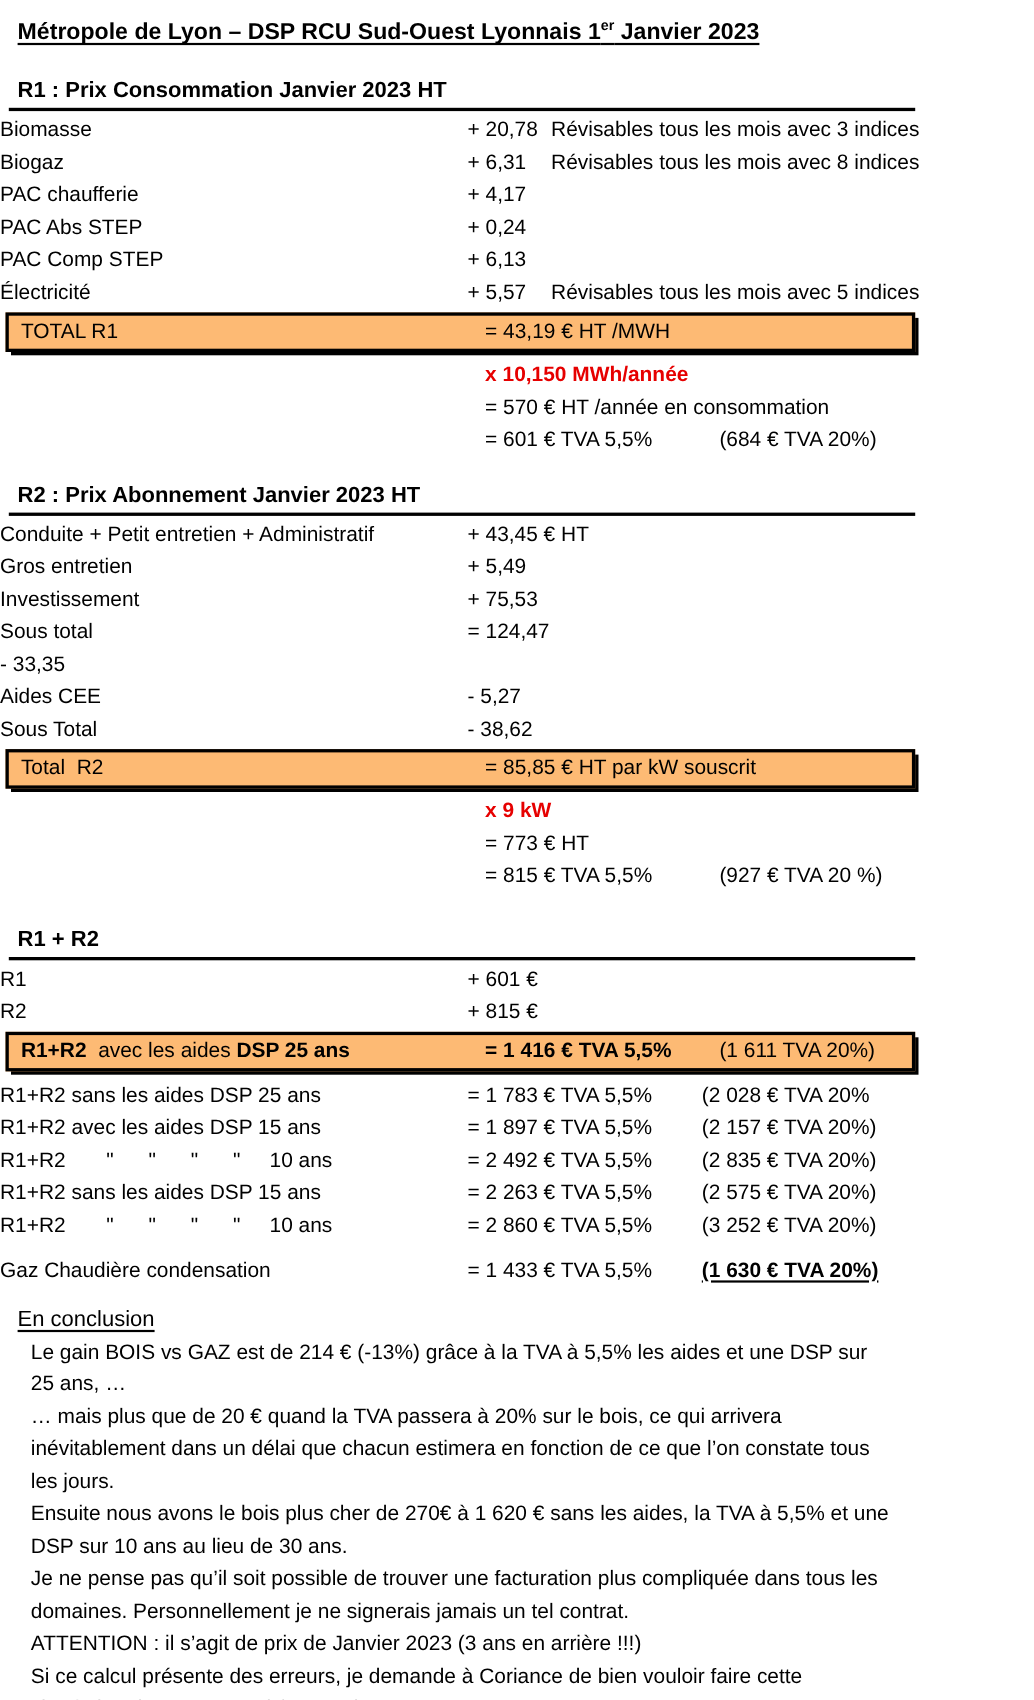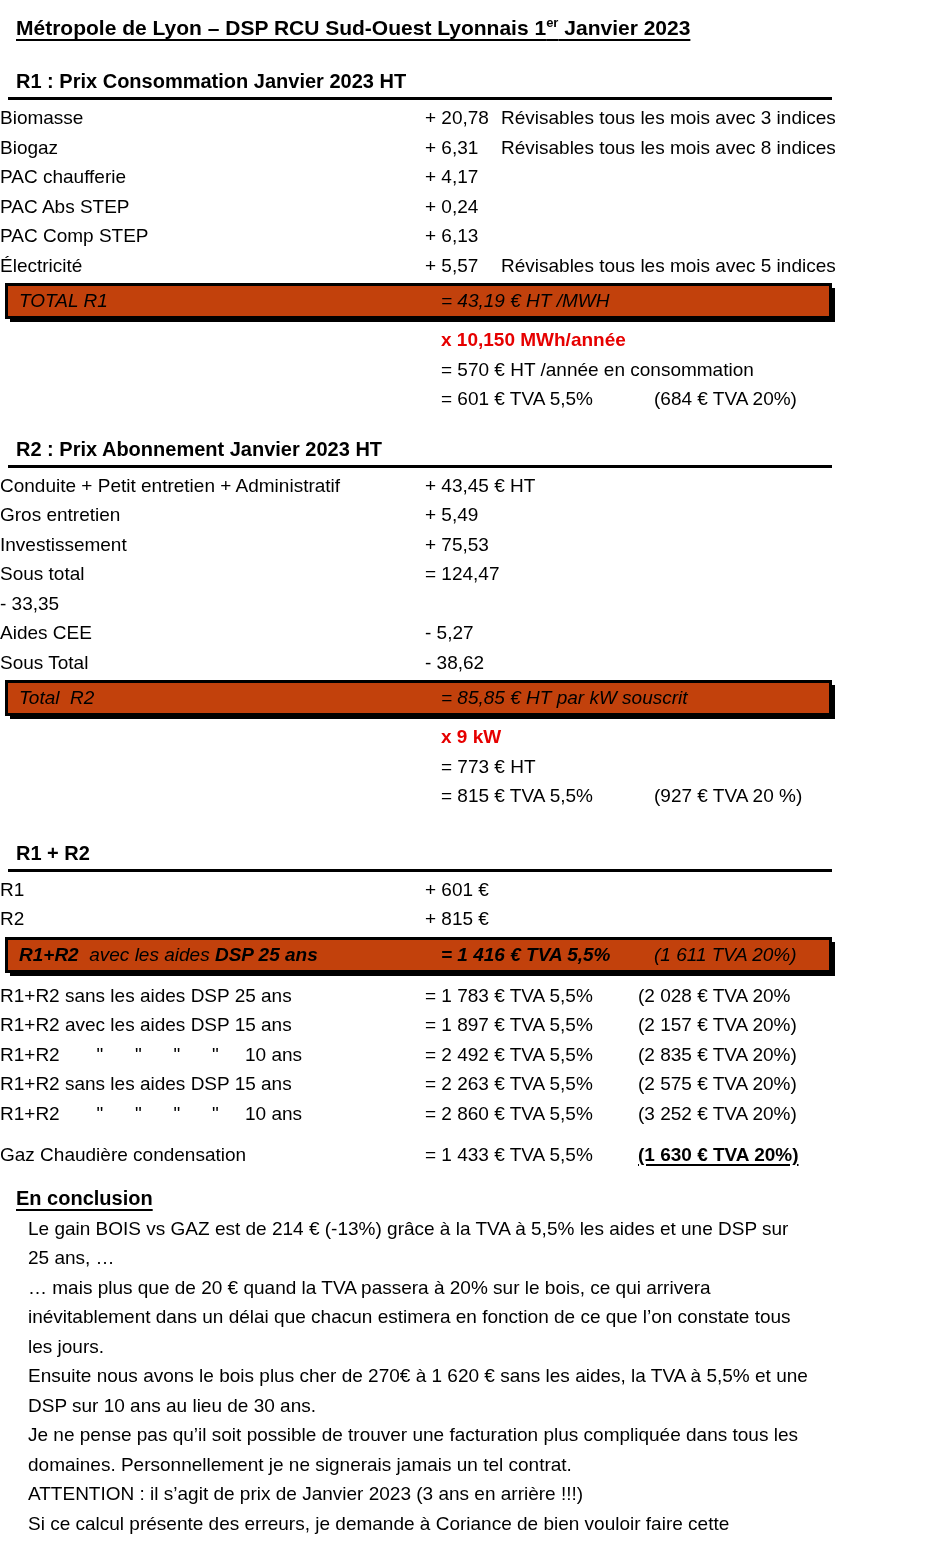--- a/index.html
+++ b/index.html
@@ -36,43 +36,42 @@
     white-space:pre-wrap;
   }
   .rows { margin-top:3px; }
   .tlabel { width:425px; flex:none; white-space:pre-wrap; }
   .tval { flex:1; white-space:pre-wrap; }
   .vnum { display:inline-block; min-width:76px; white-space:pre; }
   .vmain { display:inline-block; min-width:213px; white-space:pre; }
 
   .hlbox {
     display:flex; align-items:center;
-    background:#c2410c;
+    background:#fdba74;
     border:3px solid #000;
     box-shadow:4px 4px 0 -1px #000;
     margin:3px 8px 0 5px;
     padding:2px 0 2px 11px;
     line-height:26px;
     white-space:pre-wrap;
-    font-style:italic;
   }
   .hlbox .tlabel { width:422px; }
 
   .calc { margin:6px 0 0 441px; }
   .calc-line { line-height:29.5px; white-space:pre-wrap; }
   .red-bold { color:#E60000; font-weight:bold; }
   .b { font-weight:bold; }
   .bu { font-weight:bold; text-decoration:underline; text-decoration-thickness:2px; text-underline-offset:3px; }
 
   .variants { margin-top:8px; }
   .gaz-row { margin-top:12px; }
 
   .concl-h {
     margin:16px 16px 0 16px;
-    font-size:20px; font-weight:bold; line-height:24px;
+    font-size:20px; font-weight:normal; line-height:24px;
     text-decoration:underline; text-decoration-thickness:2px; text-underline-offset:4px;
   }
   .para {
     margin:0 28px; line-height:29.5px; white-space:pre-wrap;
   }
   .paras { margin-top:4px; }
 </style>
 </head>
 <body>
 

